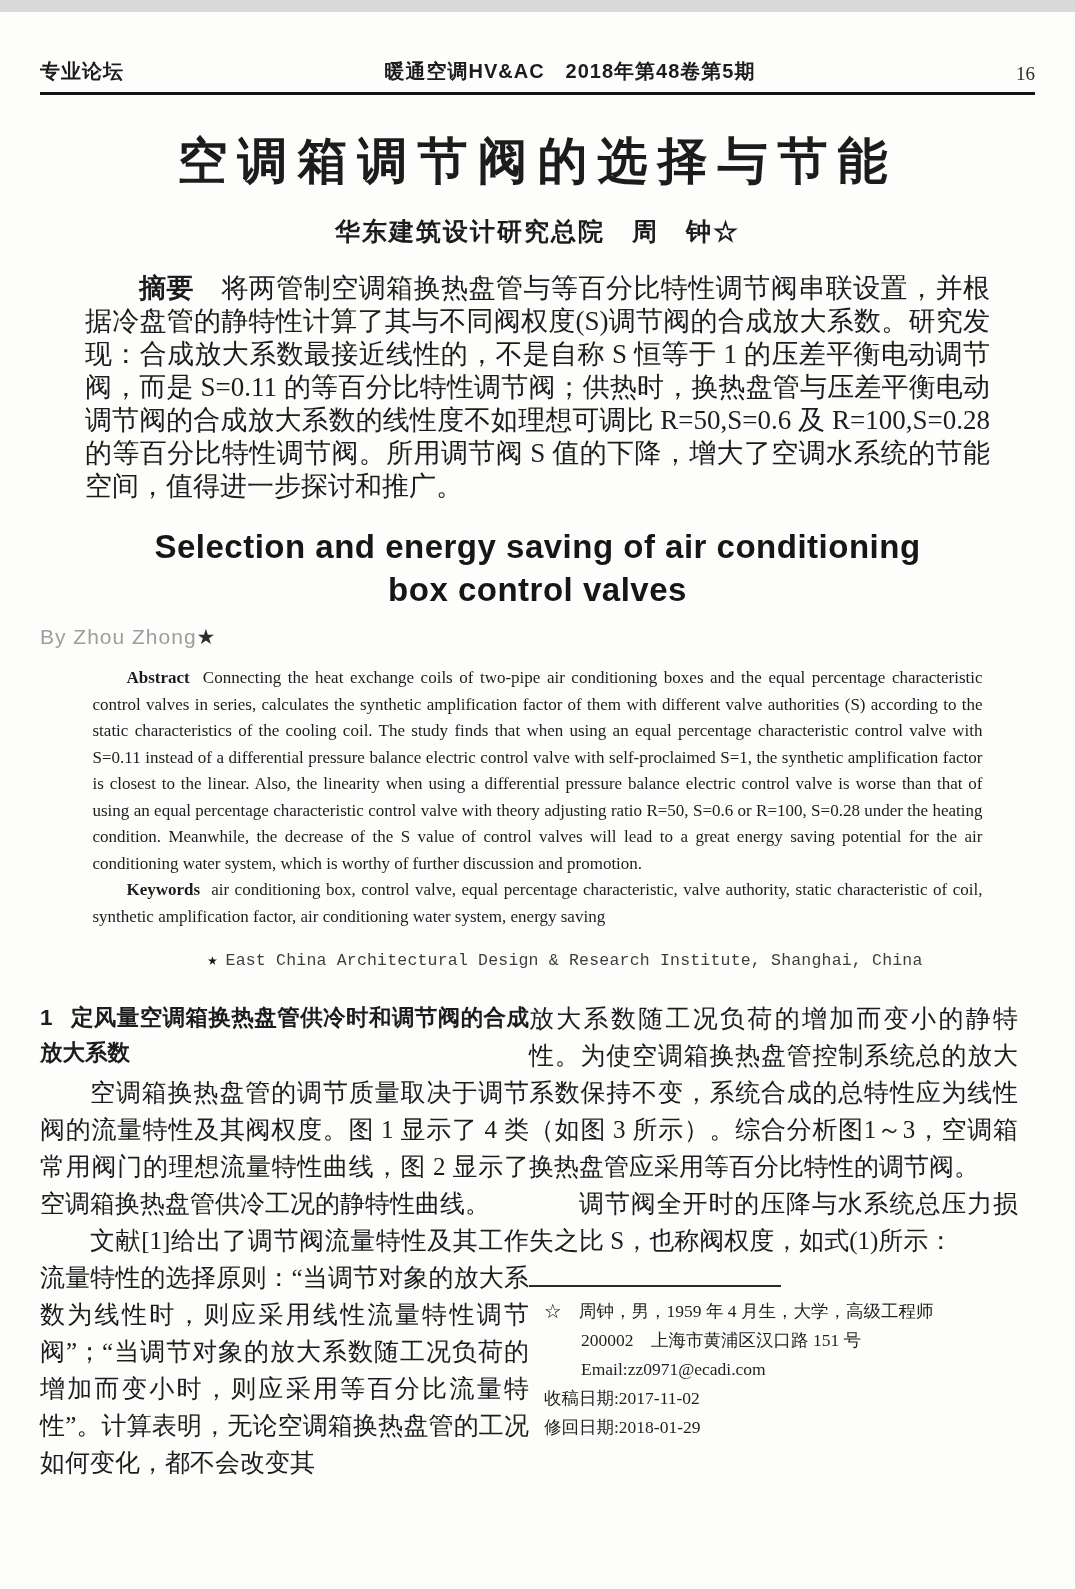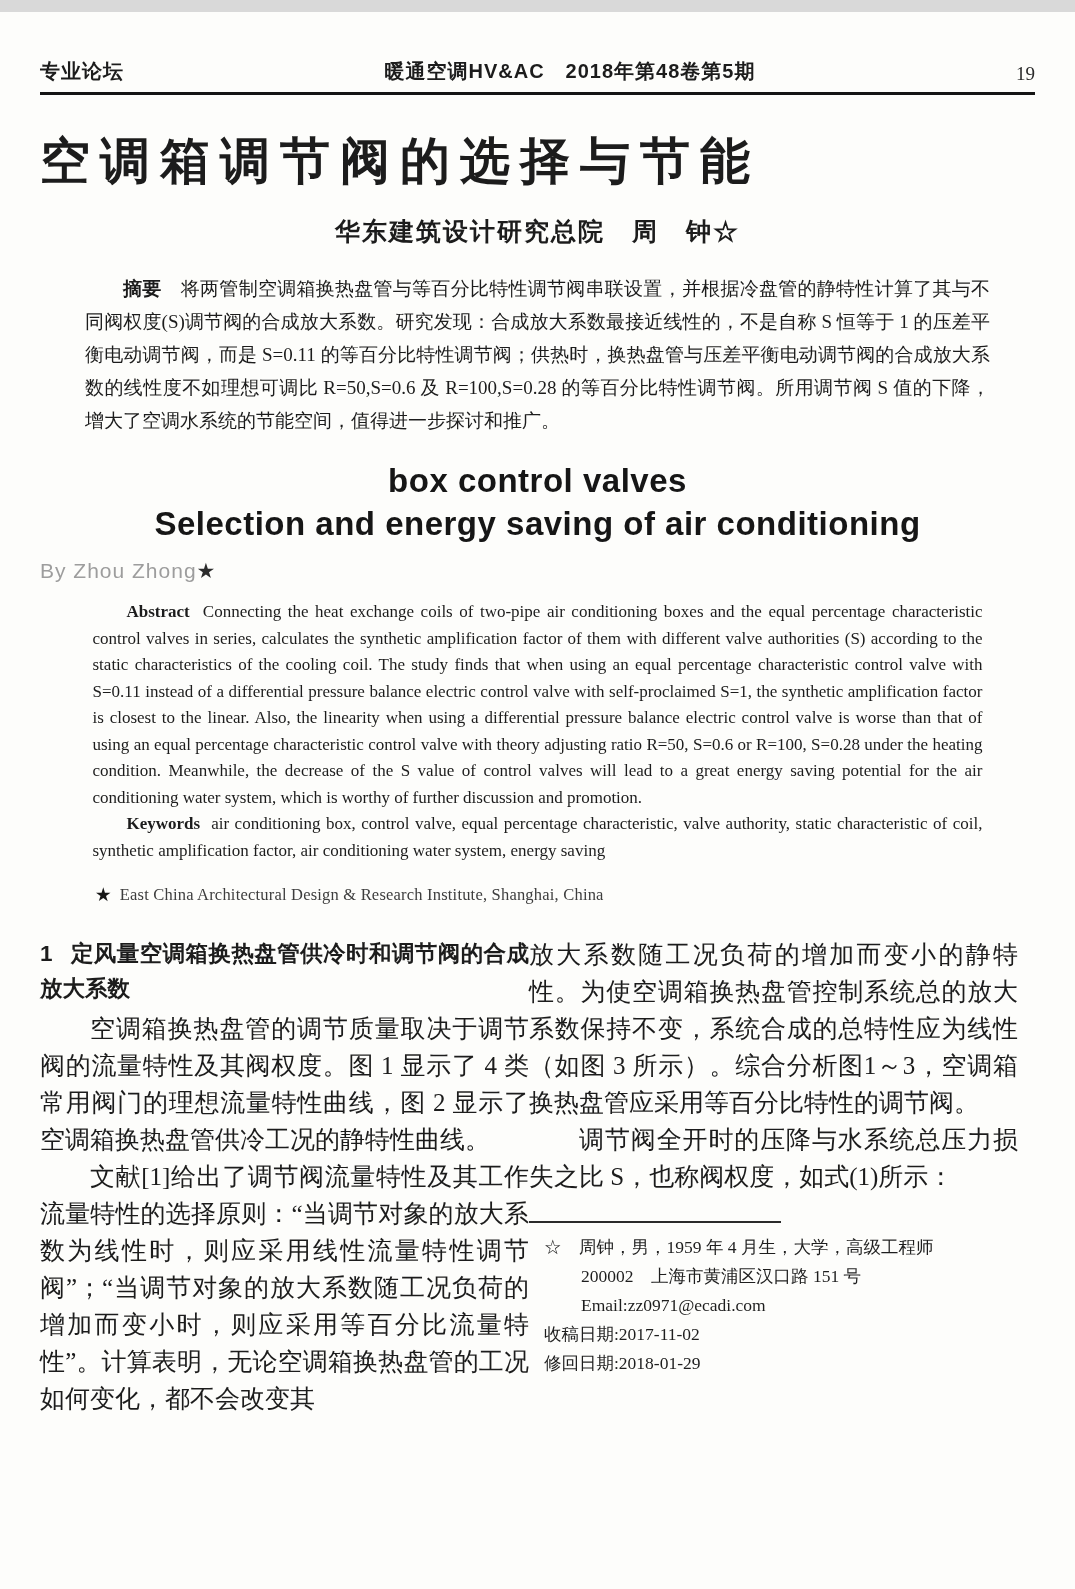--- a/index.html
+++ b/index.html
@@ -24,39 +24,39 @@
     font-size: 20px;
   }
   .runhead .sec   { font-family: "Liberation Sans", "DejaVu Sans", sans-serif; font-weight: 600; letter-spacing: 1px; }
   .runhead .jour  { font-family: "Liberation Sans", "DejaVu Sans", sans-serif; font-weight: 700; letter-spacing: 1px; }
   .runhead .pno   { font-size: 19px; color: #2a2a2a; }
   .head-rule { border: 0; border-top: 3.5px solid #141414; margin: 7px 0 0 0; }
 
   
   .title-zh {
     margin-top: 36px;
-    text-align: left;
+    text-align: center;
     font-size: 50px;
     font-weight: 700;
     letter-spacing: 10px;
     line-height: 60px;
   }
   .author-zh {
     margin-top: 24px;
     text-align: center;
     font-size: 25px;
     font-weight: 700;
     letter-spacing: 2px;
   }
 
   
   .abs-zh {
     width: 905px;
     margin: 24px auto 0 auto;
-    font-size: 19px;
+    font-size: 27px;
     line-height: 33px;
     text-align: justify;
   }
   .abs-zh p { margin: 0; text-indent: 2em; }
   .abs-zh .lbl { font-weight: 700; font-family: "Liberation Sans", "DejaVu Sans", sans-serif; }
   .abs-zh .kw  { margin-top: 0; }
 
   
   .title-en {
     margin-top: 22px;
@@ -84,24 +84,25 @@
     margin: 16px auto 0 auto;
     font-size: 17px;
     line-height: 26.5px;
     text-align: justify;
   }
   .abs-en p { margin: 0; text-indent: 2em; }
   .abs-en .lbl { font-weight: 700; }
 
   .affil-en {
     margin: 20px 0 0 55px;
-    font-family: Liberation Serif, serif;
+    font-family: Liberation Mono, monospace;
     font-size: 16.5px;
     color: #3d3d3d;
     letter-spacing: 0.2px;
+    text-align: center;
   }
   .affil-en .star { color: #161616; margin-right: 8px; }
 
   
   .columns {
     display: flex;
     gap: 0;
     margin-top: 30px;
   }
   .col { width: 489px; }
@@ -141,34 +142,34 @@
   .fn-indent { padding-left: 52px; }
 </style>
 </head>
 <body>
 
 <div class="page">
 
   <div class="runhead">
     <span class="sec">专业论坛</span>
     <span class="jour">暖通空调HV&amp;AC　2018年第48卷第5期</span>
-    <span class="pno">19</span>
+    <span class="pno">16</span>
   </div>
   <hr class="head-rule">
 
   <h1 class="title-zh" style="margin:36px 0 0 0;">空调箱调节阀的选择与节能</h1>
   <div class="author-zh">华东建筑设计研究总院　周　钟☆</div>
 
   <div class="abs-zh">
     <p><span class="lbl">摘要</span>　<span>将两管制空调箱换热盘管与等百分比特性调节阀串联设置，并根据冷盘管的静特性计算了其与不同阀权度(S)调节阀的合成放大系数。研究发现：合成放大系数最接近线性的，不是自称 S 恒等于 1 的压差平衡电动调节阀，而是 S=0.11 的等百分比特性调节阀；供热时，换热盘管与压差平衡电动调节阀的合成放大系数的线性度不如理想可调比 R=50,S=0.6 及 R=100,S=0.28 的等百分比特性调节阀。所用调节阀 S 值的下降，增大了空调水系统的节能空间，值得进一步探讨和推广。</span></p>
   </div>
 
   <div class="title-en">
+    <div>Selection and energy saving of air conditioning</div>
     <div>box control valves</div>
-    <div>Selection and energy saving of air conditioning</div>
   </div>
   <div class="byline-en"><span>By Zhou Zhong</span><span class="star">★</span></div>
 
   <div class="abs-en">
     <p><span class="lbl">Abstract</span>&nbsp;&nbsp;<span>Connecting the heat exchange coils of two-pipe air conditioning boxes and the equal percentage characteristic control valves in series, calculates the synthetic amplification factor of them with different valve authorities (S) according to the static characteristics of the cooling coil. The study finds that when using an equal percentage characteristic control valve with S=0.11 instead of a differential pressure balance electric control valve with self-proclaimed S=1, the synthetic amplification factor is closest to the linear. Also, the linearity when using a differential pressure balance electric control valve is worse than that of using an equal percentage characteristic control valve with theory adjusting ratio R=50, S=0.6 or R=100, S=0.28 under the heating condition. Meanwhile, the decrease of the S value of control valves will lead to a great energy saving potential for the air conditioning water system, which is worthy of further discussion and promotion.</span></p>
     <p><span class="lbl">Keywords</span>&nbsp;&nbsp;<span>air conditioning box, control valve, equal percentage characteristic, valve authority, static characteristic of coil, synthetic amplification factor, air conditioning water system, energy saving</span></p>
   </div>
 
   <div class="affil-en"><span class="star">★</span><span>East China Architectural Design &amp; Research Institute, Shanghai, China</span></div>
 

